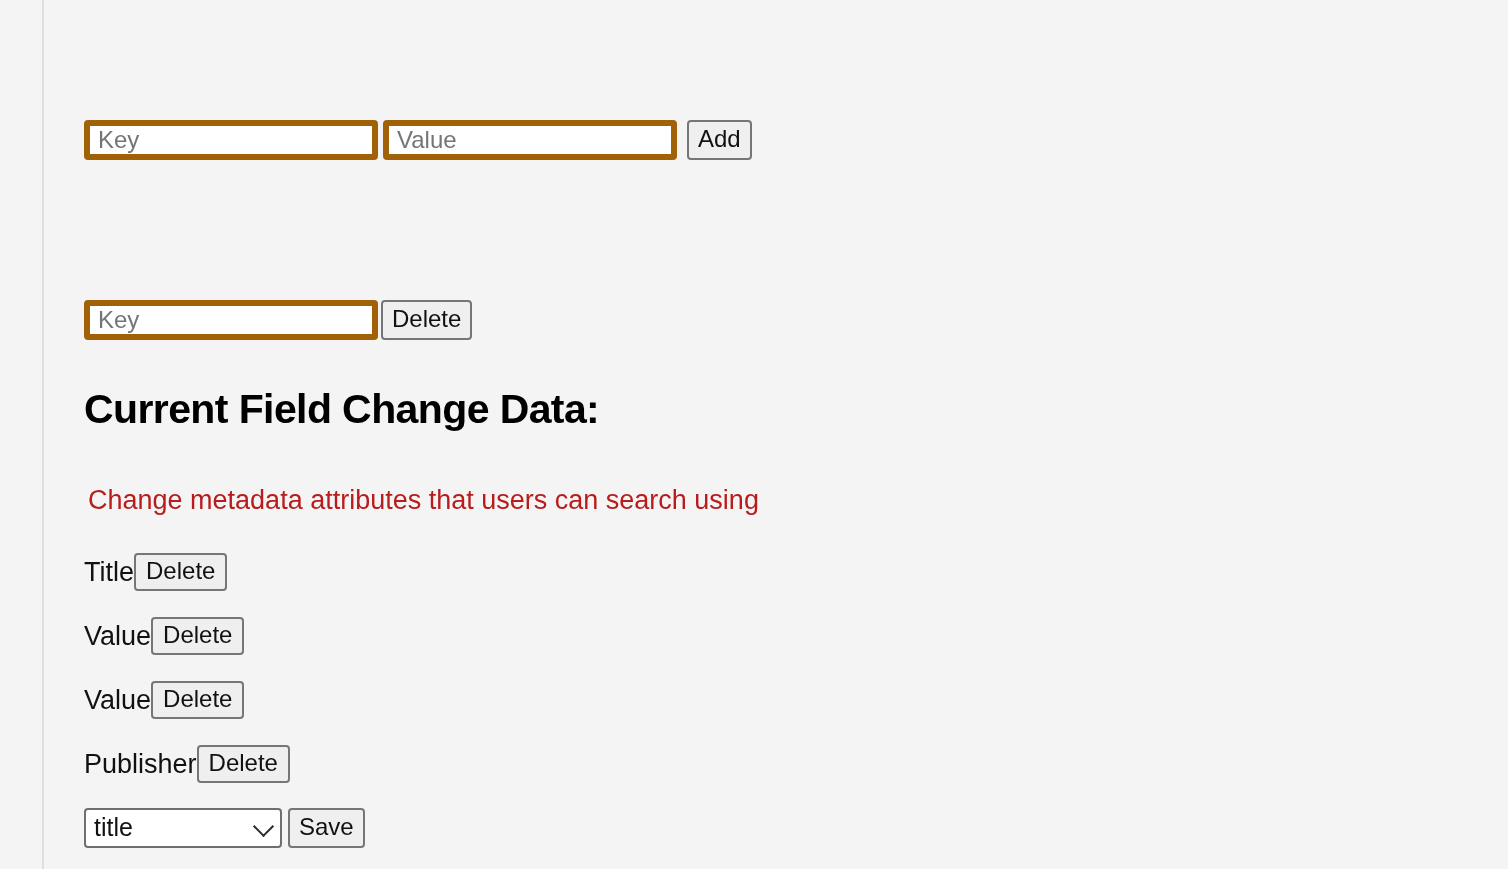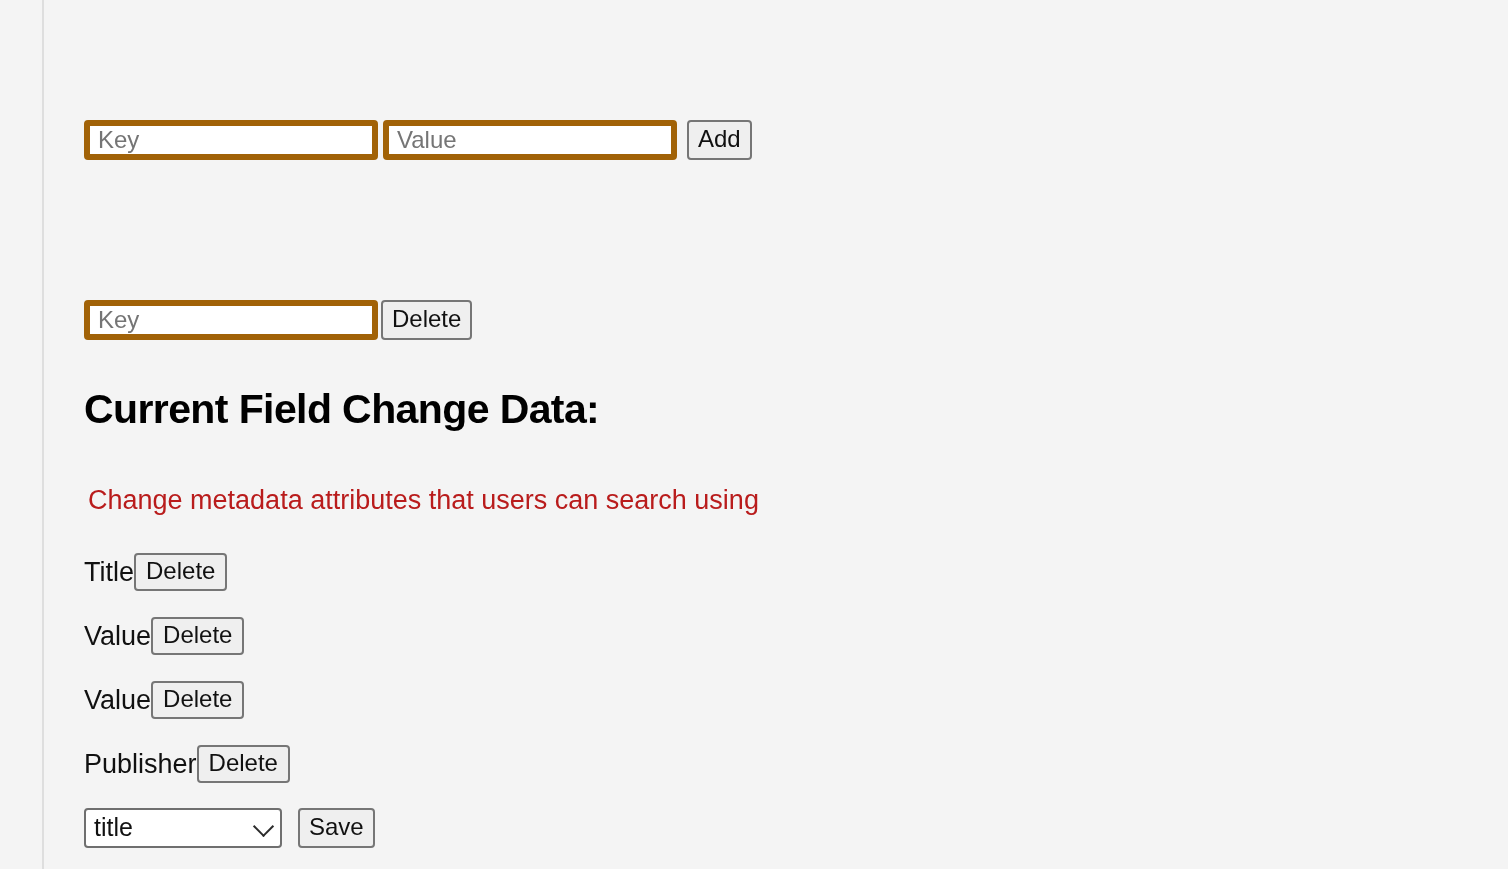--- a/index.html
+++ b/index.html
@@ -179,21 +179,21 @@
     right: 11px;
     top: 50%;
     width: 13px;
     height: 13px;
     margin-top: -9px;
     border-right: 2.4px solid #2b2b2b;
     border-bottom: 2.4px solid #2b2b2b;
     transform: rotate(45deg);
     pointer-events: none;
   }
-  .btn-save { margin-left: 16px; }
+  .btn-save { margin-left: 6px; }
 </style>
 </head>
 <body>
 
 <div class="page">
 
   <div class="left-gutter"></div>
   <div class="divider"></div>
 
   <div class="content">

